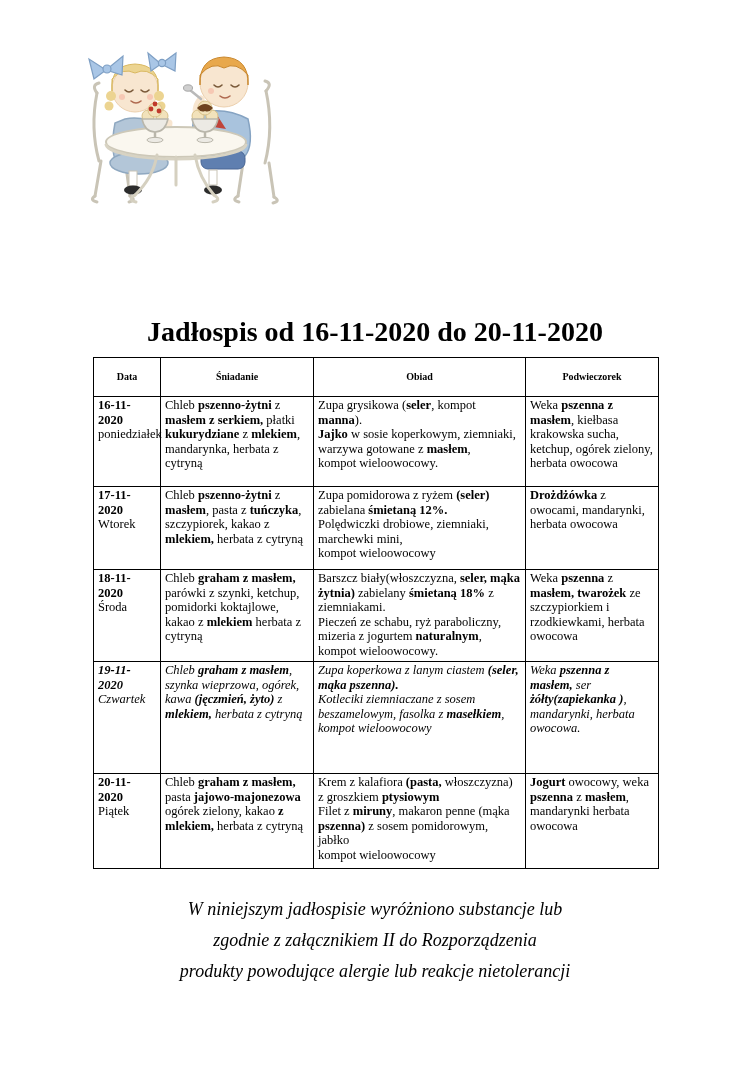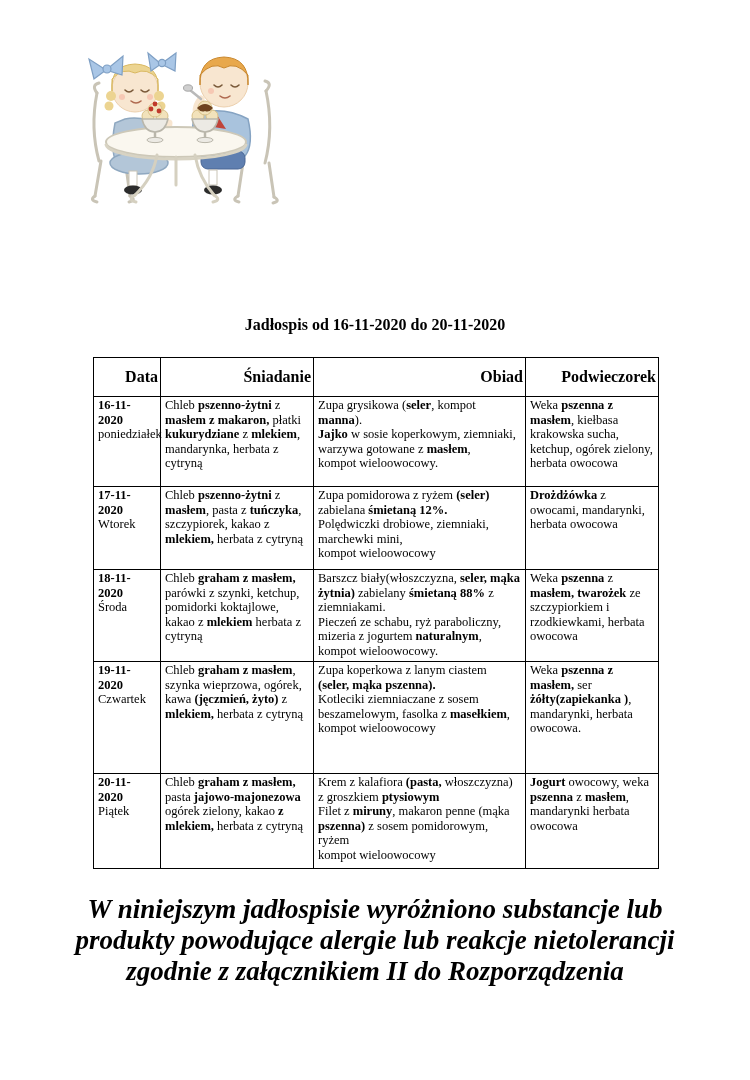--- a/index.html
+++ b/index.html
@@ -1,35 +1,35 @@
 <!DOCTYPE html>
 <html lang="pl"><head>
 <meta charset="utf-8">
 <style>
   html,body{margin:0;padding:0;background:#ffffff;}
   .page{position:relative;width:750px;height:1080px;background:#ffffff;color:#000;
         font-family:"Liberation Serif", serif;overflow:hidden;}
   .illustration{position:absolute;left:73px;top:33px;width:215px;height:172px;}
   .doc-title{position:absolute;top:316px;left:0;width:100%;text-align:center;
-             font-size:16px;font-weight:bold;}
+             font-size:28px;font-weight:bold;}
   table.menu{position:absolute;left:93px;top:357px;width:565px;border-collapse:collapse;
              table-layout:fixed;font-size:12.5px;line-height:14.6px;}
   table.menu th, table.menu td{border:1.5px solid #000;}
-  table.menu th{font-size:16px;font-weight:bold;text-align:right;vertical-align:middle;
+  table.menu th{font-size:10px;font-weight:bold;text-align:center;vertical-align:middle;
                 height:34px;padding:2px;}
   table.menu td{vertical-align:top;text-align:left;padding:1px 5px 2px 4px;}
   table.menu td b{font-weight:bold;}
   tbody tr:nth-child(1) td{height:86px;margin-left:22px;}
   tbody tr:nth-child(2) td{height:79px;}
   tbody tr:nth-child(3) td{height:88px;}
-  tbody tr:nth-child(4) td{height:108px;}
+  tbody tr:nth-child(4) td{height:108px;font-style:italic;}
   tbody tr:nth-child(5) td{height:91px;}
   td.date-cell .day{white-space:nowrap;}
   .note{position:absolute;top:894px;left:0;width:100%;text-align:center;
-        font-weight:bold;font-style:italic;font-size:27px;line-height:31px;}
+        font-weight:normal;font-style:italic;font-size:18px;line-height:31px;}
   .note div{white-space:nowrap;}
 </style>
 </head>
 <body>
 
 <div class="page">
 
   <svg class="illustration" viewBox="0 0 215 172" xmlns="http://www.w3.org/2000/svg" aria-hidden="true">
 
     <g stroke="#c9c4b6" stroke-width="3" fill="none" stroke-linecap="round">
@@ -140,50 +140,50 @@
       <tr>
           <th>Data</th>
           <th>Śniadanie</th>
           <th>Obiad</th>
           <th>Podwieczorek</th>
         </tr>
     </thead>
     <tbody>
         <tr>
           <td class="date-cell"><b>16-11-2020</b><br><span class="day">poniedziałek</span></td>
-          <td><span>Chleb </span><b>pszenno-żytni</b><span> z </span><b>masłem z makaron,</b><span> płatki </span><b>kukurydziane</b><span> z </span><b>mlekiem</b><span>, mandarynka, herbata z cytryną</span></td>
+          <td><span>Chleb </span><b>pszenno-żytni</b><span> z </span><b>masłem z serkiem,</b><span> płatki </span><b>kukurydziane</b><span> z </span><b>mlekiem</b><span>, mandarynka, herbata z cytryną</span></td>
           <td><span>Zupa grysikowa (</span><b>seler</b><span>, kompot </span><b>manna</b><span>).</span><br><b>Jajko</b><span> w sosie koperkowym, ziemniaki, warzywa gotowane z </span><b>masłem</b><span>,</span><br><span>kompot wieloowocowy.</span></td>
           <td><span>Weka </span><b>pszenna z masłem</b><span>, kiełbasa krakowska sucha, ketchup, ogórek zielony, herbata owocowa</span></td>
         </tr>
         <tr>
           <td class="date-cell"><b>17-11-2020</b><br><span class="day">Wtorek</span></td>
           <td><span>Chleb </span><b>pszenno-żytni</b><span> z </span><b>masłem</b><span>, pasta z </span><b>tuńczyka</b><span>, szczypiorek, kakao z </span><b>mlekiem,</b><span> herbata z cytryną</span></td>
           <td><span>Zupa pomidorowa z ryżem </span><b>(seler)</b><span> zabielana </span><b>śmietaną 12%.</b><br><span>Polędwiczki drobiowe, ziemniaki, marchewki mini,</span><br><span>kompot wieloowocowy</span></td>
           <td><b>Drożdżówka</b><span> z owocami, mandarynki, herbata owocowa</span></td>
         </tr>
         <tr>
           <td class="date-cell"><b>18-11-2020</b><br><span class="day">Środa</span></td>
           <td><span>Chleb </span><b>graham z masłem,</b><span> parówki z szynki, ketchup, pomidorki koktajlowe, kakao z </span><b>mlekiem</b><span> herbata z cytryną</span></td>
-          <td><span>Barszcz biały(włoszczyzna, </span><b>seler, mąka żytnia)</b><span> zabielany </span><b>śmietaną 88%</b><span> z ziemniakami.</span><br><span>Pieczeń ze schabu, ryż paraboliczny, mizeria z jogurtem </span><b>naturalnym</b><span>,</span><br><span>kompot wieloowocowy.</span></td>
+          <td><span>Barszcz biały(włoszczyzna, </span><b>seler, mąka żytnia)</b><span> zabielany </span><b>śmietaną 18%</b><span> z ziemniakami.</span><br><span>Pieczeń ze schabu, ryż paraboliczny, mizeria z jogurtem </span><b>naturalnym</b><span>,</span><br><span>kompot wieloowocowy.</span></td>
           <td><span>Weka </span><b>pszenna</b><span> z </span><b>masłem, twarożek</b><span> ze szczypiorkiem i rzodkiewkami, herbata owocowa</span></td>
         </tr>
         <tr>
           <td class="date-cell"><b>19-11-2020</b><br><span class="day">Czwartek</span></td>
           <td><span>Chleb </span><b>graham z masłem</b><span>, szynka wieprzowa, ogórek, kawa </span><b>(jęczmień, żyto)</b><span> z </span><b>mlekiem,</b><span> herbata z cytryną</span></td>
           <td><span>Zupa koperkowa z lanym ciastem </span><b>(seler, mąka pszenna).</b><br><span>Kotleciki ziemniaczane z sosem beszamelowym, fasolka z </span><b>masełkiem</b><span>,</span><br><span>kompot wieloowocowy</span></td>
           <td><span>Weka </span><b>pszenna z masłem,</b><span> ser </span><b>żółty(zapiekanka )</b><span>, mandarynki, herbata owocowa.</span></td>
         </tr>
         <tr>
           <td class="date-cell"><b>20-11-2020</b><br><span class="day">Piątek</span></td>
           <td><span>Chleb </span><b>graham z masłem,</b><span> pasta </span><b>jajowo-majonezowa</b><span> ogórek zielony, kakao </span><b>z mlekiem,</b><span> herbata z cytryną</span></td>
-          <td><span>Krem z kalafiora </span><b>(pasta,</b><span> włoszczyzna) z groszkiem </span><b>ptysiowym</b><br><span>Filet z </span><b>miruny</b><span>, makaron penne (mąka </span><b>pszenna)</b><span> z sosem pomidorowym,</span><br><span>ryżem</span><br><span>kompot wieloowocowy</span></td>
+          <td><span>Krem z kalafiora </span><b>(pasta,</b><span> włoszczyzna) z groszkiem </span><b>ptysiowym</b><br><span>Filet z </span><b>miruny</b><span>, makaron penne (mąka </span><b>pszenna)</b><span> z sosem pomidorowym,</span><br><span>jabłko</span><br><span>kompot wieloowocowy</span></td>
           <td><b>Jogurt</b><span> owocowy, weka </span><b>pszenna</b><span> z </span><b>masłem</b><span>, mandarynki herbata owocowa</span></td>
         </tr>
       </tbody>
   </table>
 
   <div class="note">
       <div>W niniejszym jadłospisie wyróżniono substancje lub</div>
+      <div>zgodnie z załącznikiem II do Rozporządzenia</div>
       <div>produkty powodujące alergie lub reakcje nietolerancji</div>
-      <div>zgodnie z załącznikiem II do Rozporządzenia</div>
     </div>
 
 </div>
 
 </body></html>

